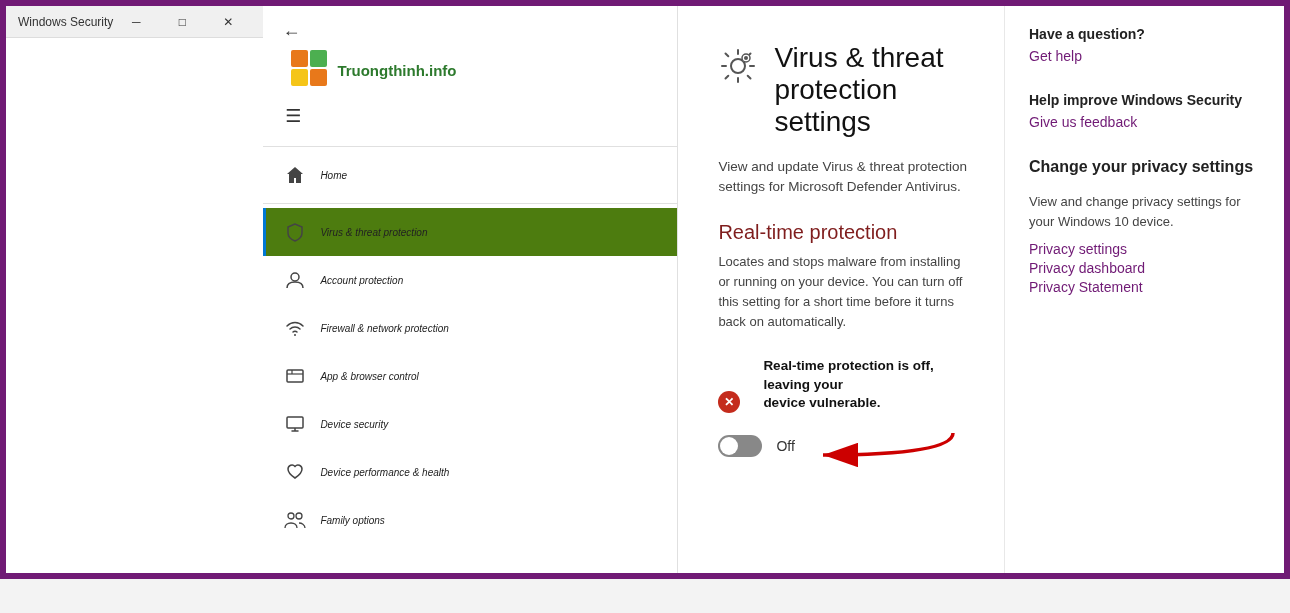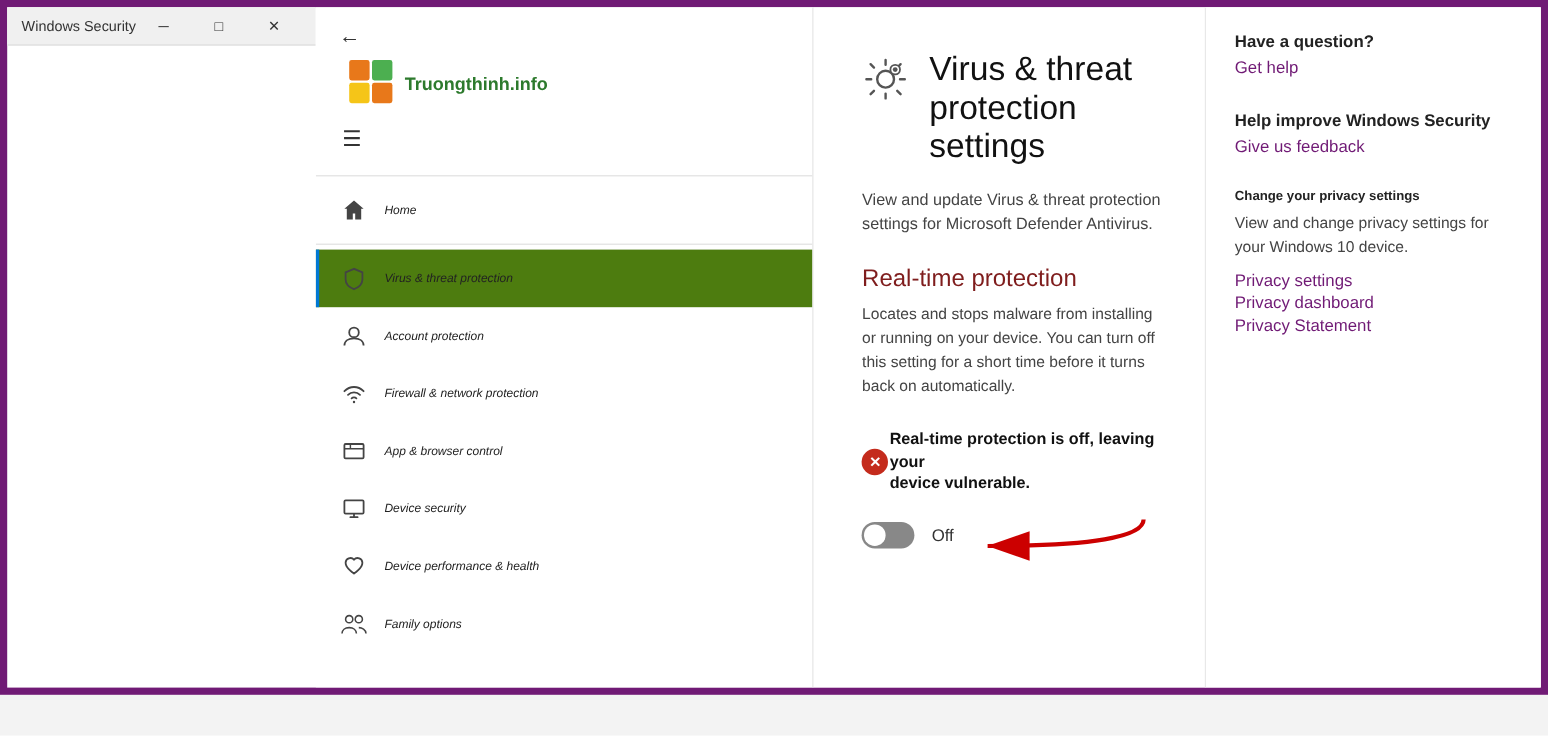--- a/index.html
+++ b/index.html
@@ -40,37 +40,37 @@
     .content-area { flex: 1; padding: 36px 32px 20px 40px; max-width: 700px; }
     .page-header { display: flex; align-items: flex-start; gap: 16px; margin-bottom: 18px; }
     .page-header-icon { font-size: 28px; color: #555; margin-top: 4px; flex-shrink: 0; }
     .page-title { font-size: 28px; font-weight: 300; color: #111; line-height: 1.15; }
     .page-subtitle { font-size: 13.5px; color: #444; margin-top: 10px; line-height: 1.5; max-width: 420px; }
 
     .section { margin-top: 24px; }
     .section-title { font-size: 20px; font-weight: 400; color: #7f1d1d; margin-bottom: 8px; }
     .section-desc { font-size: 13px; color: #444; line-height: 1.55; max-width: 420px; }
 
-    .warning-box { display: flex; align-items: center; gap: 1px; margin-top: 16px; padding: 8px 0; }
+    .warning-box { display: flex; align-items: flex-end; gap: 23px; margin-top: 16px; padding: 8px 0; }
     .warning-icon { width: 22px; height: 22px; background: #c42b1c; border-radius: 50%; display: flex; align-items: center; justify-content: center; flex-shrink: 0; }
     .warning-icon::after { content: '✕'; color: #fff; font-size: 12px; font-weight: bold; }
     .warning-text { font-size: 13.5px; color: #111; font-weight: 600; line-height: 1.4; }
 
     .toggle-row { display: flex; align-items: center; gap: 14px; margin-top: 14px; position: relative; }
     .toggle { width: 44px; height: 22px; background: #888; border-radius: 11px; position: relative; cursor: pointer; flex-shrink: 0; }
     .toggle-knob { width: 18px; height: 18px; background: #fff; border-radius: 50%; position: absolute; top: 2px; left: 2px; transition: left 0.2s; }
     .toggle-label { font-size: 14px; color: #333; }
 
     
     .sidebar-right { width: 280px; background: #fff; padding: 20px 24px; border-left: 1px solid #e8e8e8; flex-shrink: 0; }
     .help-section { margin-bottom: 28px; }
     .help-title { font-size: 14px; font-weight: 600; color: #222; margin-bottom: 6px; }
     .help-link { font-size: 14px; color: #701a75; cursor: pointer; text-decoration: none; display: block; margin-bottom: 3px; }
     .privacy-section { margin-top: 24px; }
-    .privacy-title { font-size: 11px; font-weight: 600; color: #222; margin-bottom: 6px; }
+    .privacy-title { font-size: 16px; font-weight: 600; color: #222; margin-bottom: 16px; }
     .privacy-desc { font-size: 13px; color: #444; line-height: 1.5; margin-bottom: 10px; }
   </style>
 </head>
 <body>
 
 <div class="window">
 
   <div class="titlebar">
     <span class="titlebar-title">Windows Security</span>
     <div class="titlebar-controls">

